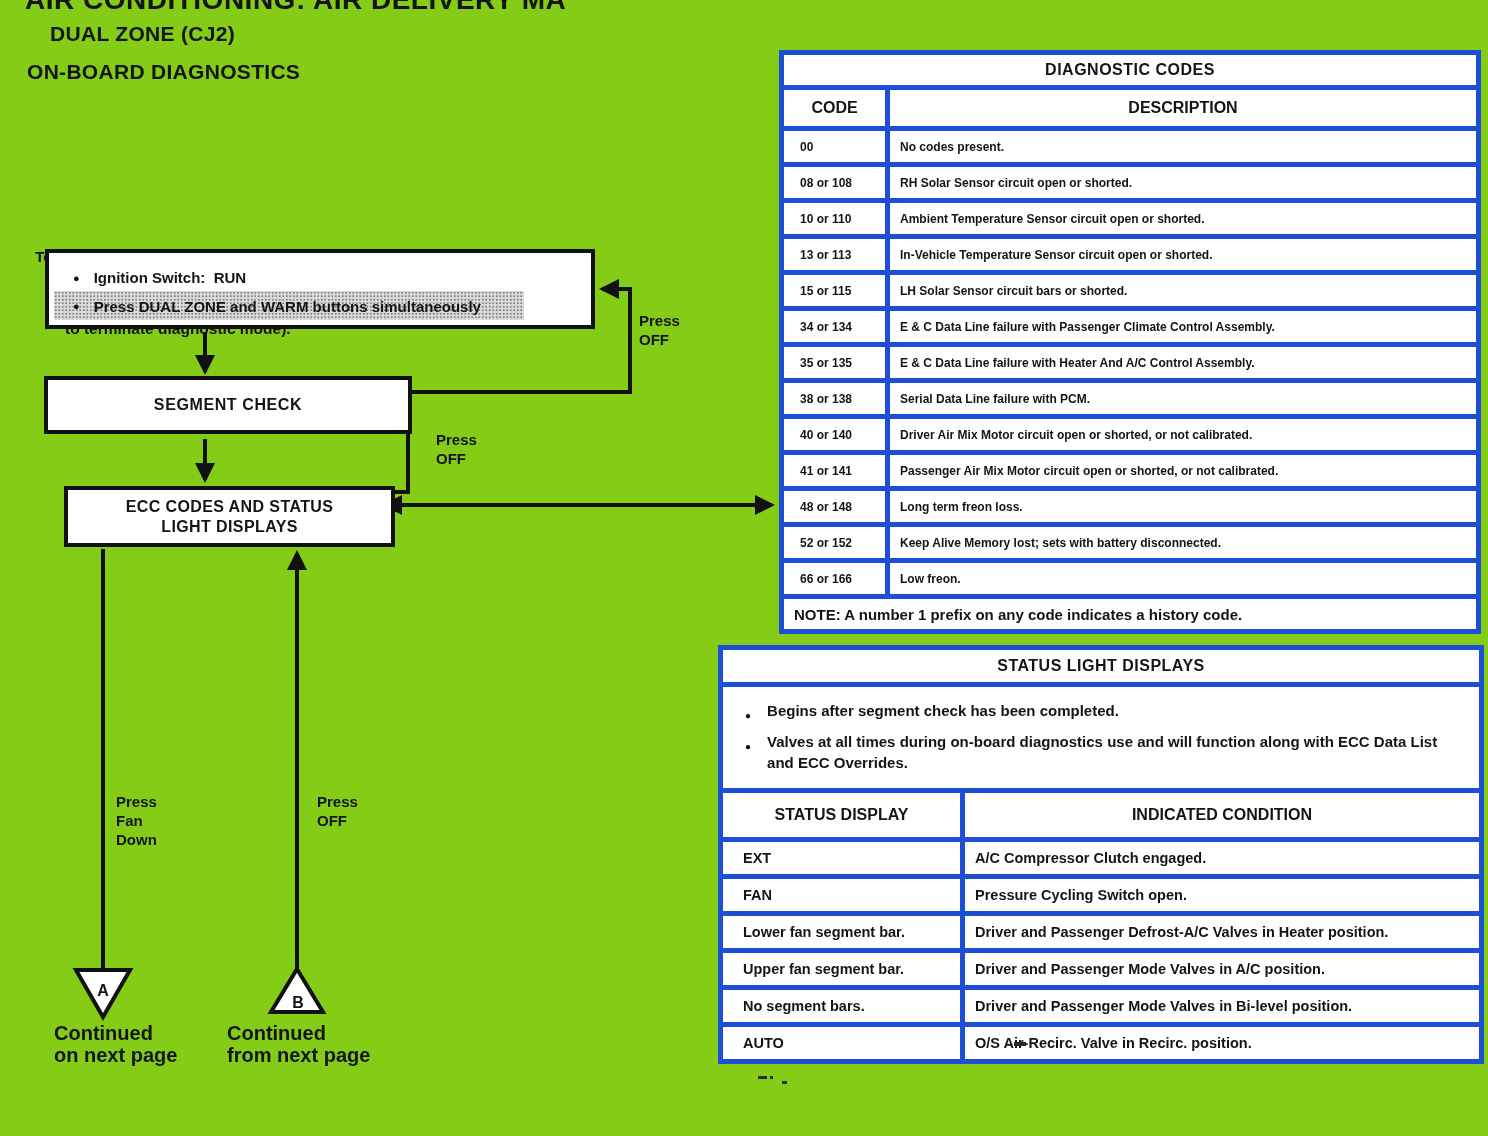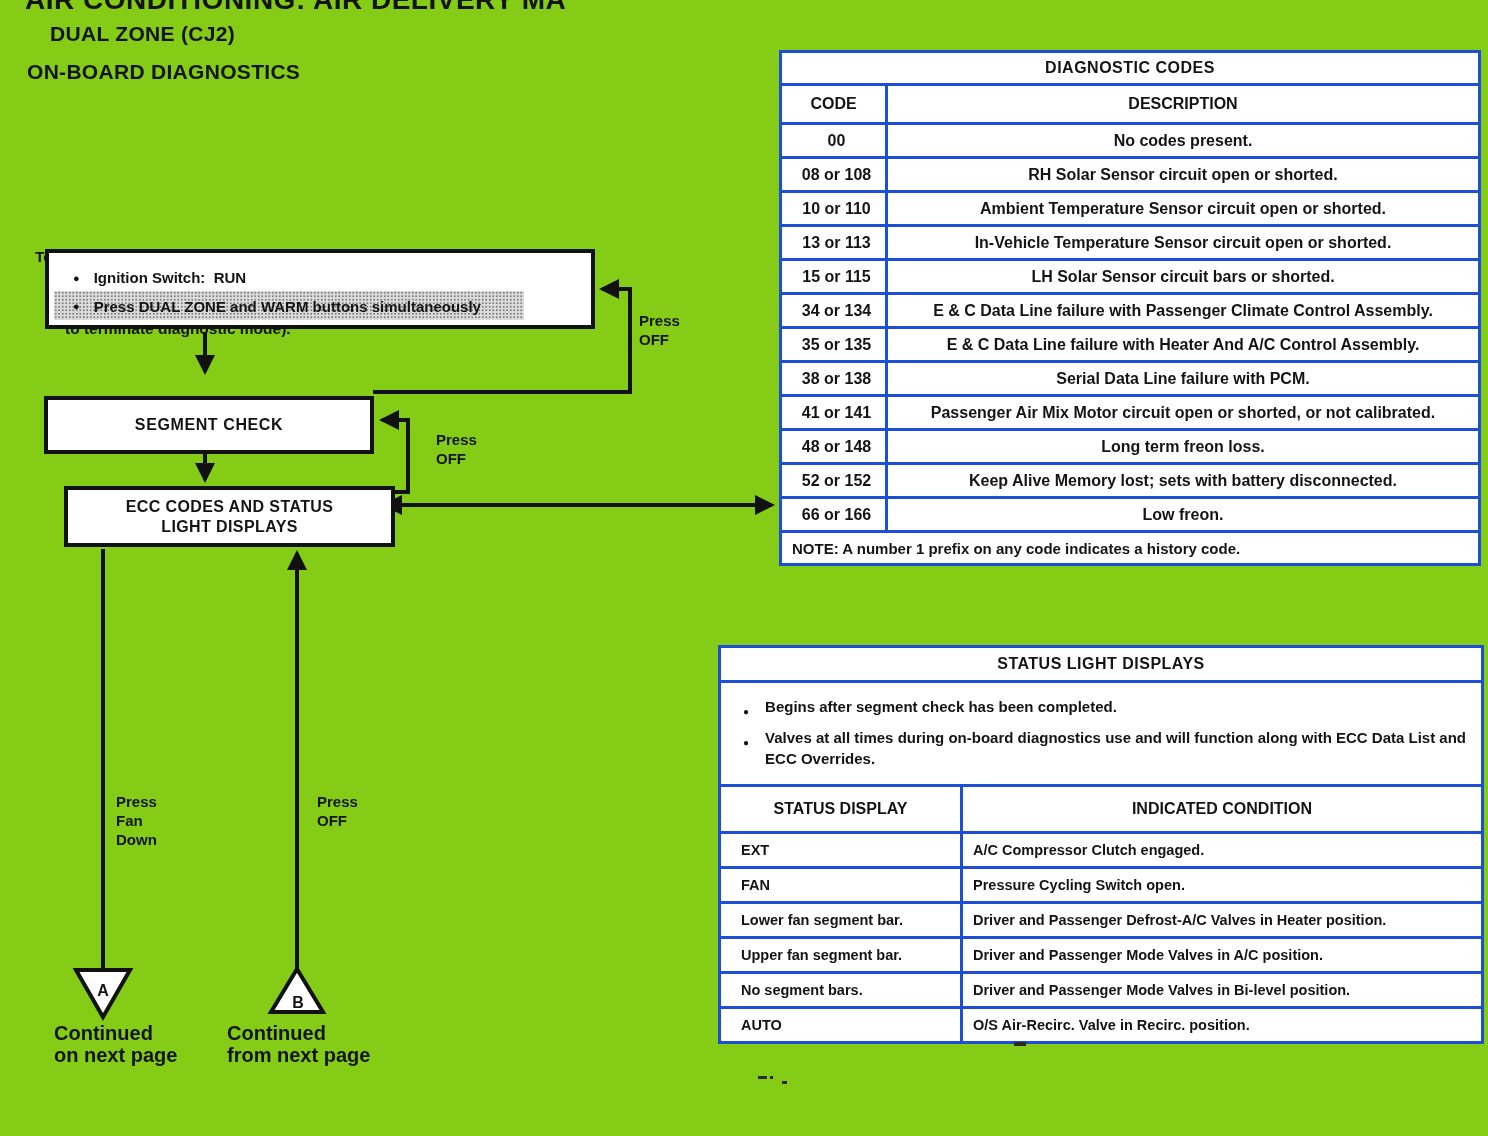--- a/index.html
+++ b/index.html
@@ -19,41 +19,41 @@
   .brow{display:flex;align-items:center;font-size:15px;font-weight:700;white-space:pre;}
   .brow .bull{font-size:11px;margin:0 14px 0 24px;}
   .row1{height:27px;}
   .halftone{
     margin-left:5px;width:470px;height:29px;box-sizing:border-box;padding-top:1px;
     background-color:#dcdcdc;
     background-image:radial-gradient(circle,#7e7e7e 0.9px,transparent 1px);
     background-size:3.5px 3.5px;
   }
   .halftone .bull{margin-left:19px;}
-  .seg-box{left:44px;top:396px;width:330px;height:58px;display:flex;align-items:center;justify-content:center;
+  .seg-box{left:44px;top:376px;width:368px;height:58px;display:flex;align-items:center;justify-content:center;
     font-size:16px;font-weight:700;letter-spacing:.6px;}
   .ecc-box{left:64px;top:486px;width:331px;height:61px;display:flex;align-items:center;justify-content:center;
     font-size:16px;font-weight:700;letter-spacing:.4px;text-align:center;white-space:pre-line;line-height:20px;}
   .flabel{position:absolute;font-size:15px;font-weight:700;line-height:19px;white-space:pre-line;}
   .lbl-top{left:639px;top:311px;}
   .lbl-mid{left:436px;top:430px;}
   .lbl-fan{left:116px;top:792px;}
   .lbl-boff{left:317px;top:792px;}
   .caption{position:absolute;font-size:20px;font-weight:700;line-height:22px;white-space:pre-line;}
   .cap-a{left:54px;top:1022px;}
   .cap-b{left:227px;top:1022px;}
   svg.wires{position:absolute;left:0;top:0;}
   
   table.t{position:absolute;border-collapse:collapse;table-layout:fixed;background:#fff;
     font-family:"Liberation Sans",sans-serif;color:#141414;}
-  table.t th,table.t td{border:3px solid #1d4ed8;padding:0 10px;font-weight:700;}
+  table.t th,table.t td{border:5px solid #1d4ed8;padding:0 10px;font-weight:700;}
   table.diag{left:779px;top:50px;width:702px;}
   table.diag .ttl{height:30px;font-size:16px;text-align:center;letter-spacing:.5px;}
   table.diag thead tr.hdr th{height:36px;font-size:16px;text-align:center;}
-  table.diag tbody td{height:31px;font-size:16px;text-align:center;}
+  table.diag tbody td{height:31px;font-size:12px;}
   table.diag td.code{padding-left:16px;}
   table.diag tfoot td{height:30px;font-size:15px;}
   table.status{left:718px;top:645px;width:766px;}
   table.status .ttl{height:32px;font-size:16px;text-align:center;letter-spacing:.5px;}
   table.status td.bullets{padding:8px 14px 10px 14px;font-size:15px;}
   .sb{display:flex;margin:5px 0;line-height:21px;text-align:left;}
   .sb .bull{font-size:10px;margin:5px 16px 0 8px;flex:0 0 auto;}
   table.status tr.hdr th{height:44px;font-size:16px;text-align:center;}
   table.status tbody td{height:32px;font-size:14.5px;}
   table.status td.st{padding-left:20px;}
@@ -183,20 +183,24 @@
         <tr>
           <td class="code">35 or 135</td>
           <td>E &amp; C Data Line failure with Heater And A/C Control Assembly.</td>
         </tr>
 
         <tr>
           <td class="code">38 or 138</td>
           <td>Serial Data Line failure with PCM.</td>
         </tr>
 
+        <tr>
+          <td class="code">40 or 140</td>
+          <td>Driver Air Mix Motor circuit open or shorted, or not calibrated.</td>
+        </tr>
 
         <tr>
           <td class="code">41 or 141</td>
           <td>Passenger Air Mix Motor circuit open or shorted, or not calibrated.</td>
         </tr>
 
         <tr>
           <td class="code">48 or 148</td>
           <td>Long term freon loss.</td>
         </tr>

